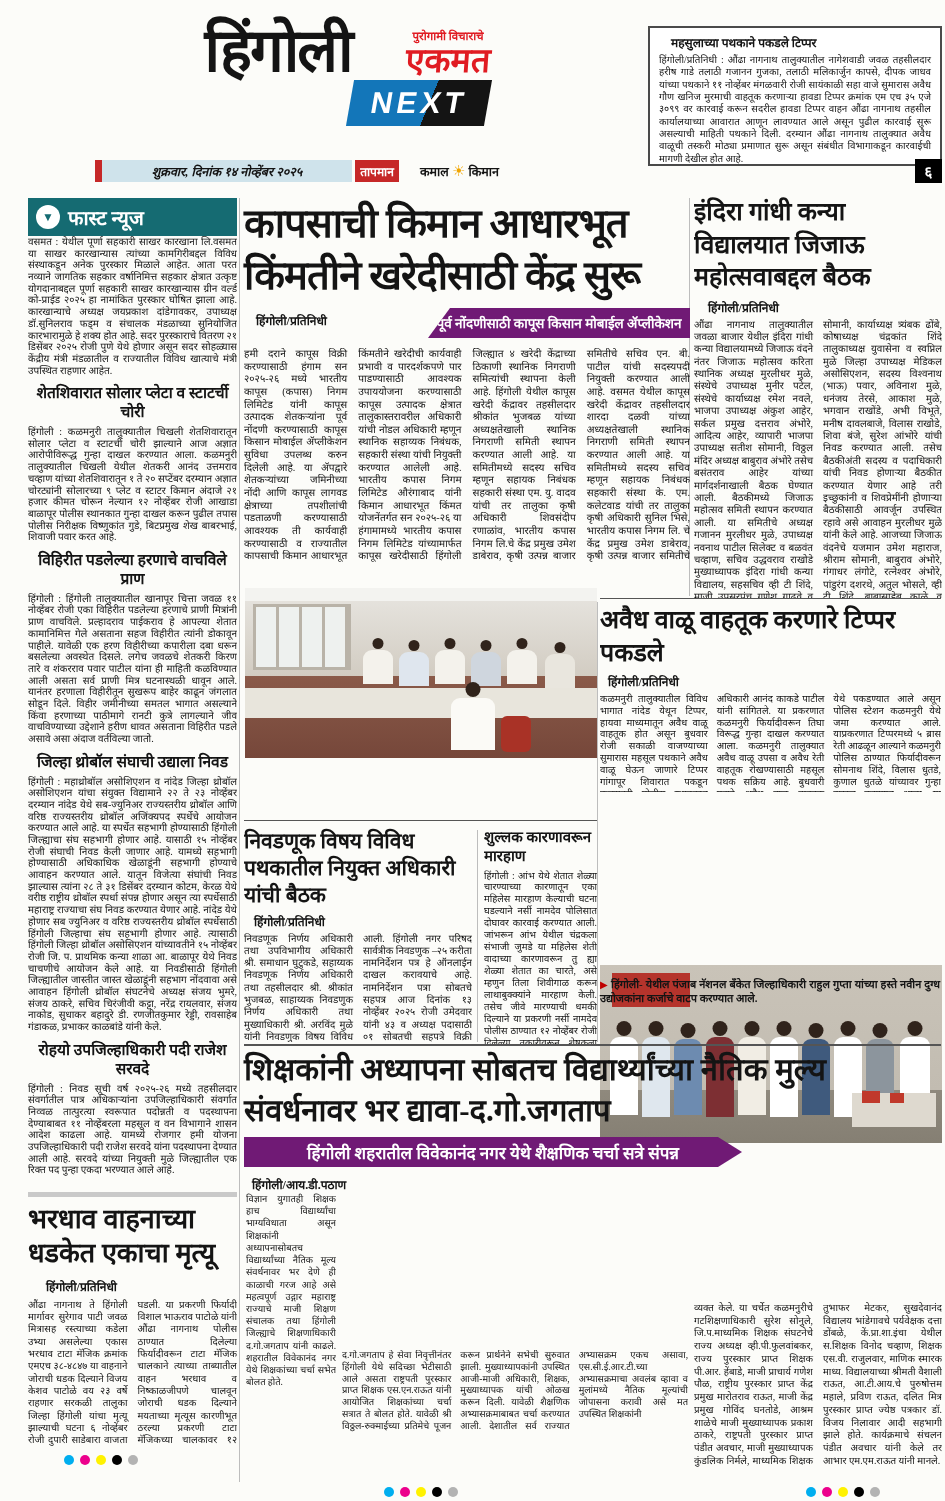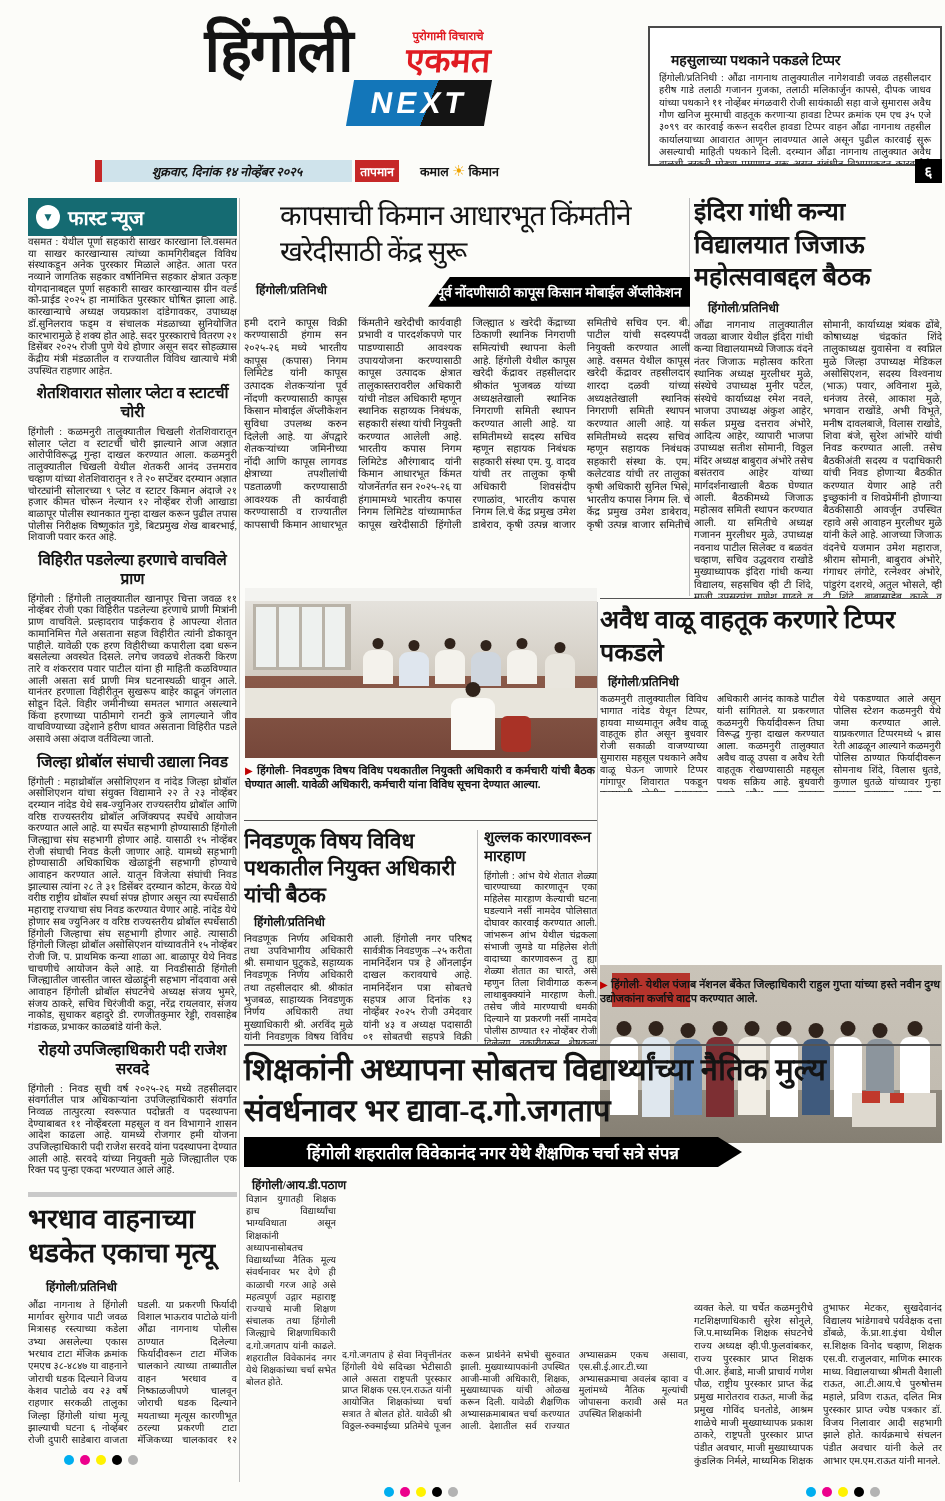--- a/index.html
+++ b/index.html
@@ -13,21 +13,21 @@
   
   .city{font-size:60px;font-weight:bold;line-height:1.05;letter-spacing:-2px;text-align:center;}
   .tagline{color:#e01b22;font-size:11.5px;font-weight:bold;line-height:1.1;}
   .brand{color:#e01b22;font-size:34px;font-weight:bold;line-height:1.05;transform:skewX(-4deg);}
   .next{background:linear-gradient(103deg,#1376b9 57%,#141414 57%);transform:skewX(-10deg);
         display:flex;align-items:center;justify-content:center;color:#fff;
         font-family:"Liberation Sans",sans-serif;font-weight:bold;font-size:30px;letter-spacing:4px;}
 
   
   .topbox{border:2px solid #4a4a4a;padding:6px 9px;background:#fff;}
-  .topbox .t{font-size:14px;font-weight:bold;margin:16px 0 3px 12px;}
+  .topbox .t{font-size:12px;font-weight:bold;margin:0 0 3px 12px;}
   .topbox .bd{font-size:9.8px;line-height:1.26;}
 
   
   .strip-blue{background:#cfe3eb;display:flex;align-items:center;justify-content:center;
               font-size:12.5px;font-weight:bold;}
   .tempbox{background:#c62828;color:#fff;display:flex;align-items:center;justify-content:center;
            font-size:12px;font-weight:bold;}
   .striplabel{font-size:12.5px;font-weight:bold;display:flex;align-items:center;}
   .epaperbar{background:#000;color:#fff;display:flex;align-items:center;justify-content:center;gap:6px;
              font-family:"Liberation Sans",sans-serif;font-size:13px;}
@@ -38,25 +38,25 @@
 
   
   .fn-head{background:#156b72;color:#fff;height:38px;display:flex;align-items:center;gap:8px;padding:0 8px;}
   .fn-ic{width:24px;height:24px;border-radius:50%;background:#fff;color:#156b72;display:flex;
          align-items:center;justify-content:center;font-size:12px;font-weight:bold;}
   .fn-head .lbl{font-size:20px;font-weight:bold;}
   .fn-title{font-size:15.5px;font-weight:bold;text-align:center;line-height:1.22;margin:8px 0 4px;}
   .fn-body{font-size:10px;line-height:1.17;}
 
   
-  .hl-main{font-size:28px;font-weight:normal;line-height:1.3;letter-spacing:-1px;margin-left:36px;}
+  .hl-main{font-size:40px;font-weight:bold;line-height:1.3;letter-spacing:-1px;}
   .hl-med{font-size:25px;font-weight:bold;line-height:1.3;}
   .hl-small{font-size:21px;font-weight:bold;line-height:1.28;}
   .byline{font-size:12px;font-weight:bold;}
-  .ribbon{background:#000000;color:#fff;display:flex;align-items:center;justify-content:center;
+  .ribbon{background:#701a75;color:#fff;display:flex;align-items:center;justify-content:center;
           font-weight:bold;}
   .ribbon.slant-l{clip-path:polygon(22px 0,100% 0,100% 100%,0 100%);}
   .ribbon.arrow-r{clip-path:polygon(0 0,calc(100% - 24px) 0,100% 50%,calc(100% - 24px) 100%,0 100%);}
   .cols-2{column-count:2;column-gap:10px;}
   .cols-3{column-count:3;column-gap:9px;}
   .cols-4{column-count:4;column-gap:11px;}
   .clip{overflow:hidden;}
 
   .caption{font-size:11px;font-weight:bold;line-height:1.3;}
   .cap-arrow{color:#c00000;font-size:10px;}
@@ -162,24 +162,20 @@
     <div class="abs" style="left:8px;top:16px;width:92px;height:60px;background:repeating-linear-gradient(90deg,#eef1ef 0 20px,#b9b3a8 20px 23px);border:3px solid #b9b3a8;"></div>
     <i class="fig s" style="left:118px;bottom:74px;width:30px;height:34px;background:#f4f2ec;"></i>
     <i class="fig s" style="left:154px;bottom:72px;width:30px;height:34px;background:#dfe6ee;"></i>
     <i class="fig s" style="left:190px;bottom:74px;width:30px;height:34px;background:#f4f2ec;"></i>
     <i class="fig s" style="left:226px;bottom:72px;width:30px;height:34px;background:#cfd6de;"></i>
     <i class="fig s" style="left:262px;bottom:74px;width:30px;height:34px;background:#f4f2ec;"></i>
     <i class="fig s" style="left:300px;bottom:70px;width:30px;height:34px;background:#e9e6de;"></i>
     <div class="abs" style="left:0;bottom:40px;width:100%;height:30px;background:#e8e5dc;"></div>
     <i class="fig" style="left:206px;bottom:8px;width:44px;height:52px;background:#fbfaf6;"></i>
     <div class="abs" style="left:256px;bottom:6px;width:30px;height:36px;background:#a93226;border-radius:6px;"></div>
-  </div>
-  <div class="abs caption just" style="left:245px;top:763px;width:350px;">
-    <span class="cap-arrow">▶</span>
-    <span>हिंगोली- निवडणुक विषय विविध पथकातील नियुक्ती अधिकारी व कर्मचारी यांची बैठक घेण्यात आली. यावेळी अधिकारी, कर्मचारी यांना विविध सूचना देण्यात आल्या.</span>
   </div>
   <div class="abs rule-h" style="left:244px;top:820px;width:353px;"></div>
 
   <div class="abs clip" style="left:244px;top:828px;width:228px;height:214px;">
     <div class="hl-small">निवडणूक विषय विविध पथकातील नियुक्त अधिकारी यांची बैठक</div>
     <div class="byline" style="margin:4px 0 3px 10px;">हिंगोली/प्रतिनिधी</div>
     <div class="cols-2 just" style="font-size:9.9px;line-height:1.24;height:140px;overflow:hidden;">निवडणूक निर्णय अधिकारी तथा उपविभागीय अधिकारी श्री. समाधान घुटुकडे, सहाय्यक निवडणूक निर्णय अधिकारी तथा तहसीलदार श्री. श्रीकांत भुजबळ, साहाय्यक निवडणुक निर्णय अधिकारी तथा मुख्याधिकारी श्री. अरविंद मुळे यांनी निवडणुक विषय विविध पथकातील नियुक्ती अधिकारी व कर्मचारी यांची बैठक घेण्यात आली. हिंगोली नगर परिषद सार्वत्रीक निवडणुक –२५ करीता नामनिर्देशन पत्र हे ऑनलाईन दाखल करावयाचे आहे. नामनिर्देशन पत्रा सोबतचे सहपत्र आज दिनांक १३ नोव्हेंबर २०२५ रोजी उमेदवार यांनी ४३ व अध्यक्ष पदासाठी ०१ सोबतची सहपत्रे विक्री करण्यात आलेली आहेत. उमेदवारी अर्ज ०४ दाखल झालेले आहेत.</div>
   </div>
 
   <div class="abs clip" style="left:484px;top:828px;width:113px;height:216px;">

